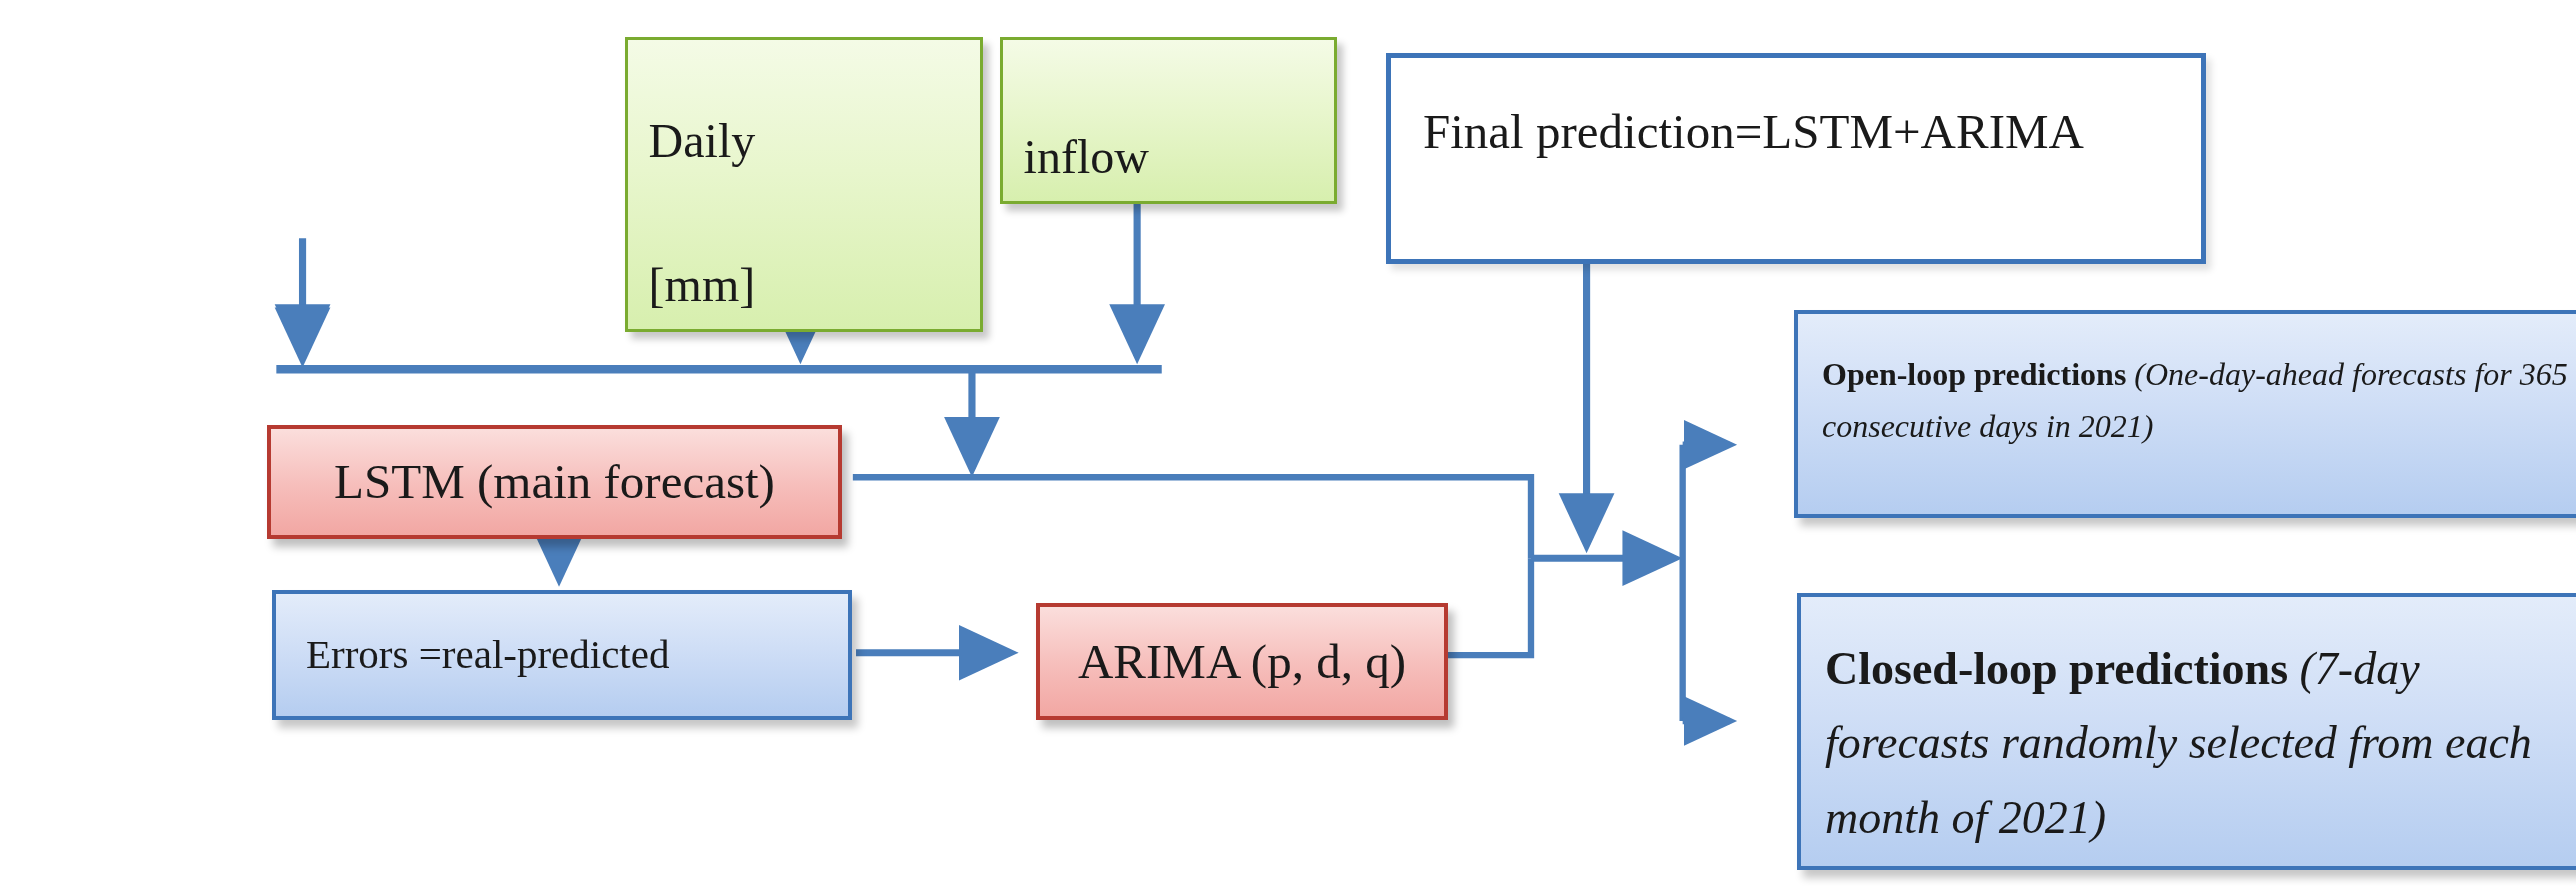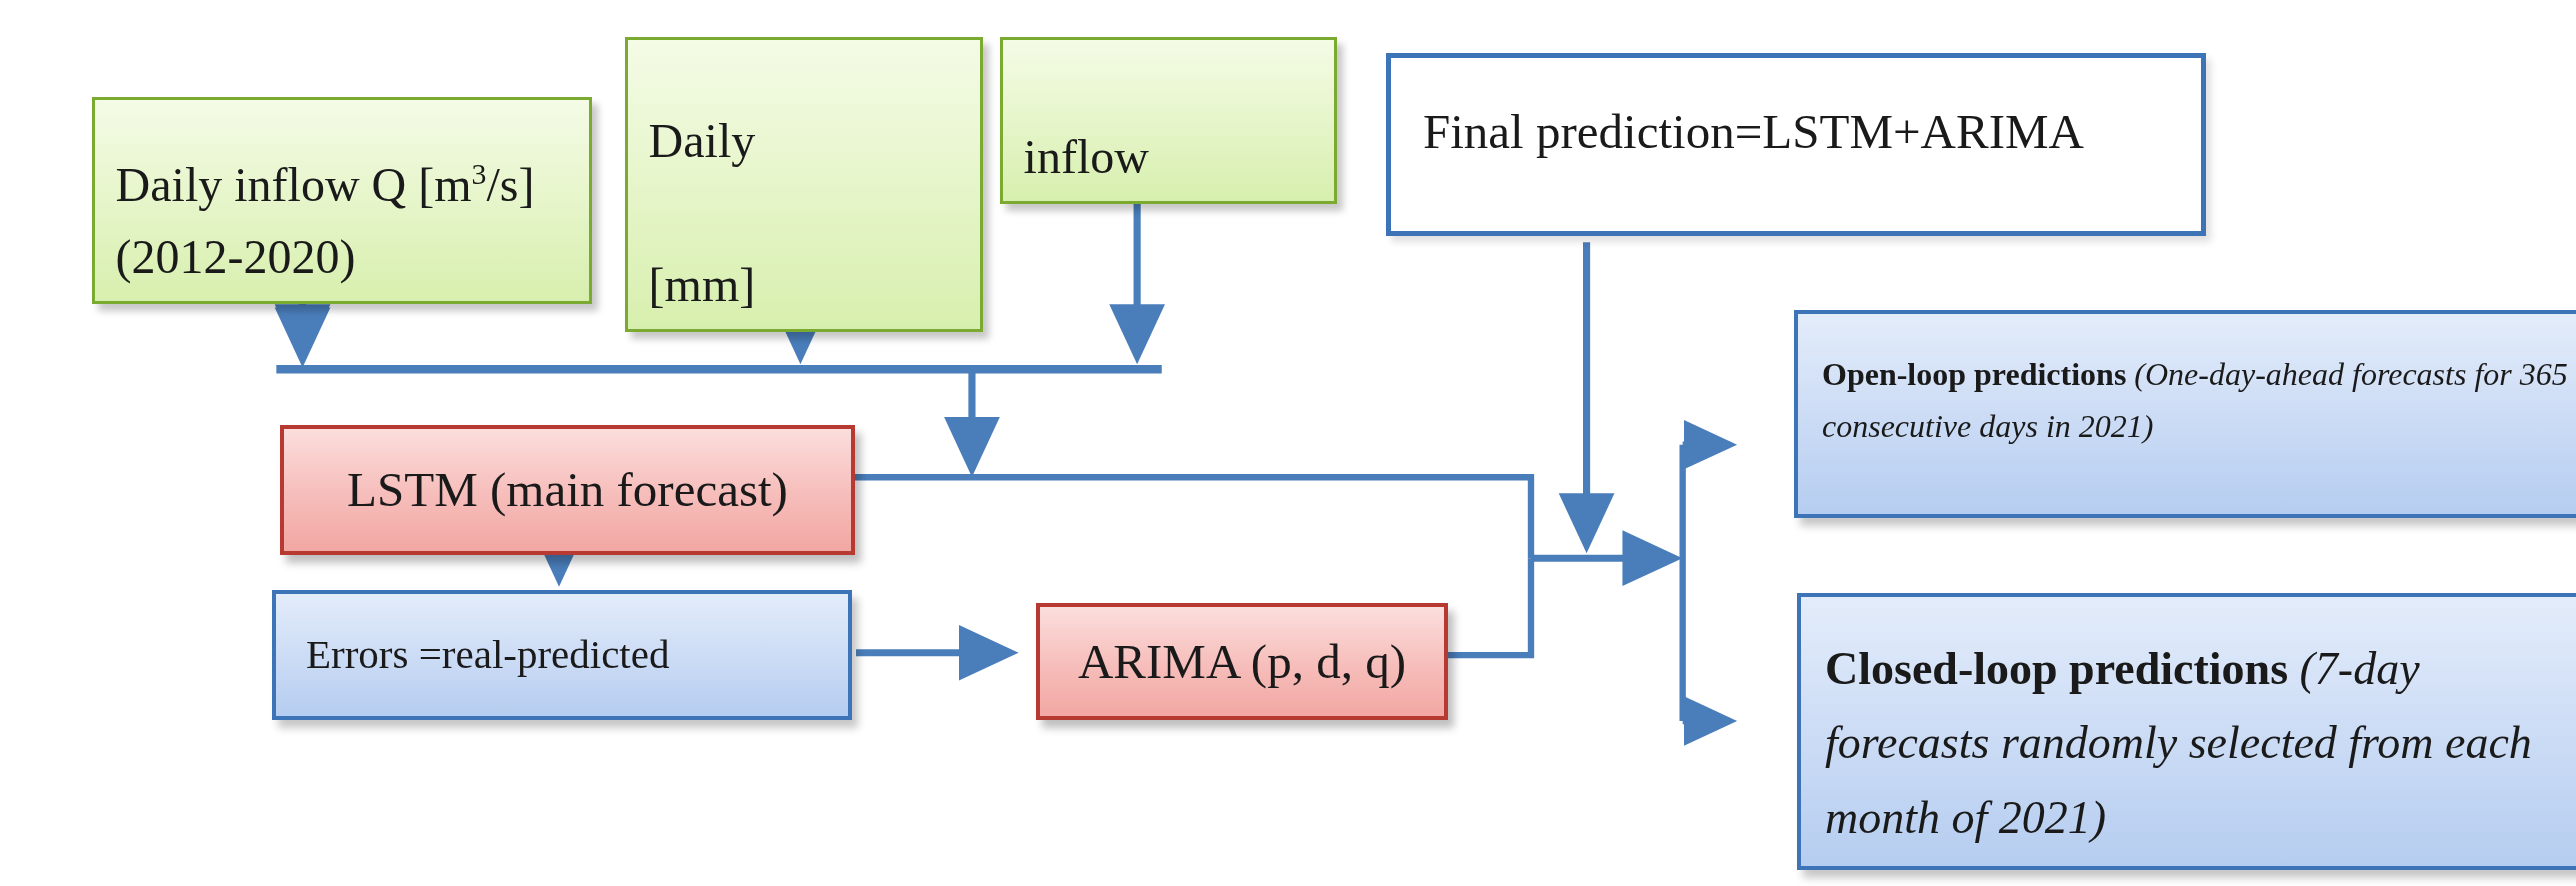--- a/index.html
+++ b/index.html
@@ -123,37 +123,34 @@
       <path d="M1998,305 L1998,686" marker-end="url(#ah)"></path>
 
       <path d="M2119,560 L2119,908" stroke-width="8"></path>
 
       <path d="M2119,560 L2178,560" stroke-width="8" marker-end="url(#ah)"></path>
 
       <path d="M2119,908 L2178,908" stroke-width="8" marker-end="url(#ah)"></path>
     </g>
   </svg>
 
-  <div class="node green" style="left: 92px; top: 97px; width: 500px; height: 207px; font-size: 48px;">
-    <span class="txt"><span>Daily inflow Q [m</span><span class="sup">3</span><span>/s]</span><br><span>(2012-2020)</span></span>
-  </div>
 
   <div class="node green" style="left: 625px; top: 37px; width: 358px; height: 295px; font-size: 48px;">
     <span class="txt"><span>Daily</span><br><br><span>[mm]</span></span>
   </div>
 
   <div class="node green" style="left: 1000px; top: 37px; width: 337px; height: 167px; font-size: 48px;">
     <span class="txt"><br><span>inflow</span></span>
   </div>
 
-  <div class="node white" style="left: 1386px; top: 53px; width: 820px; height: 183px; font-size: 49px;">
+  <div class="node white" style="left: 1386px; top: 53px; width: 820px; height: 211px; font-size: 49px;">
     <span>Final prediction=LSTM+ARIMA</span>
   </div>
 
-  <div class="node red" style="left: 280px; top: 425px; width: 575px; height: 130px; font-size: 49px;">
+  <div class="node red" style="left: 267px; top: 425px; width: 575px; height: 114px; font-size: 49px;">
     <span>LSTM (main forecast)</span>
   </div>
 
   <div class="node blue center" style="left: 272px; top: 590px; width: 580px; height: 130px; font-size: 41px;">
     <span>Errors =real-predicted</span>
   </div>
 
   <div class="node red" style="left: 1036px; top: 603px; width: 412px; height: 117px; font-size: 49px;">
     <span>ARIMA (p, d, q)</span>
   </div>

